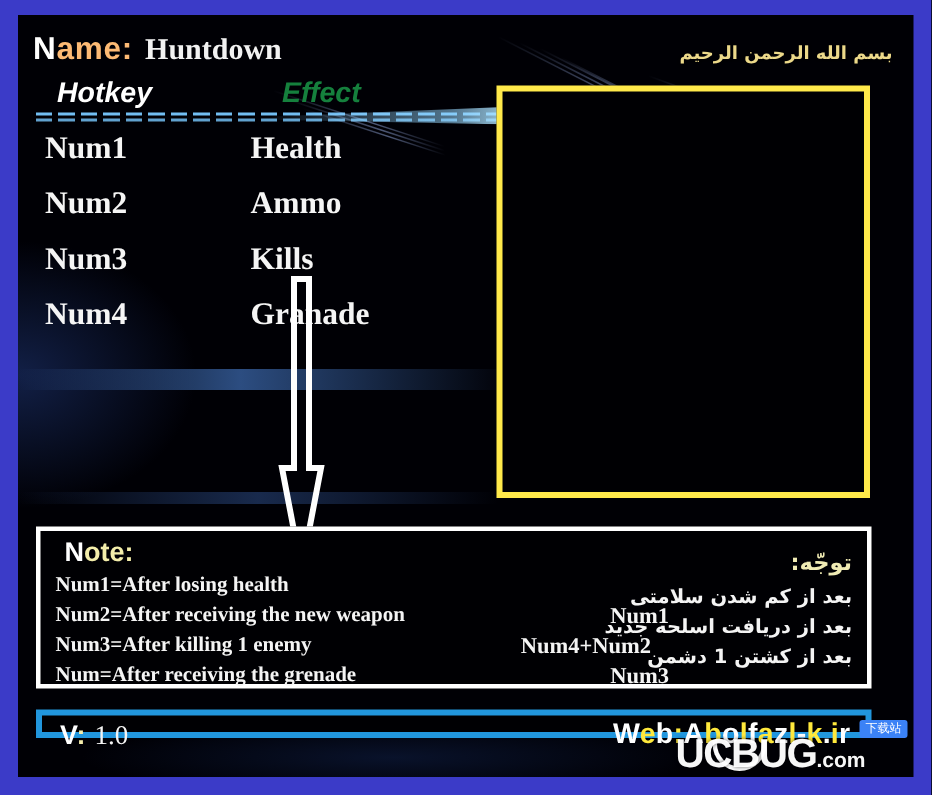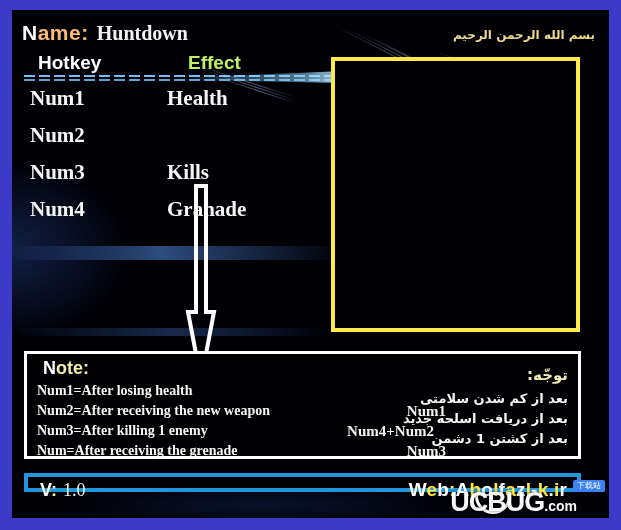--- a/index.html
+++ b/index.html
@@ -95,28 +95,29 @@
     color: #f2f2f2;
     margin-left: 8px;
     text-align: center;
   }
 
   #col-heads {
     position: absolute;
     left: 0; top: 42px;
     width: 100%;
     height: 24px;
+    font-style: italic;
   }
   .col-head {
     position: absolute;
     font-size: 19px;
     font-weight: bold;
   }
   #head-hotkey { left: 26px; color: #ffffff; }
-  #head-effect { left: 176px; color: #bef264; }
+  #head-effect { left: 176px; color: #15803d; }
 
   
   #head-rule {
     position: absolute;
     left: 12px;
     top: 65px;
     width: 308px;
     height: 7px;
   }
   #head-rule .r1, #head-rule .r2 {
@@ -381,20 +382,21 @@
       <div class="taper"></div>
     </div>
 
     <div id="hotkey-table">
       <div class="hk-row">
         <span class="hk-key">Num1</span>
         <span class="hk-eff">Health</span>
       </div>
       <div class="hk-row">
         <span class="hk-key">Num2</span>
+        <span class="hk-eff">Ammo</span>
       </div>
       <div class="hk-row">
         <span class="hk-key">Num3</span>
         <span class="hk-eff">Kills</span>
       </div>
       <div class="hk-row">
         <span class="hk-key">Num4</span>
         <span class="hk-eff">Granade</span>
       </div>
     </div>

